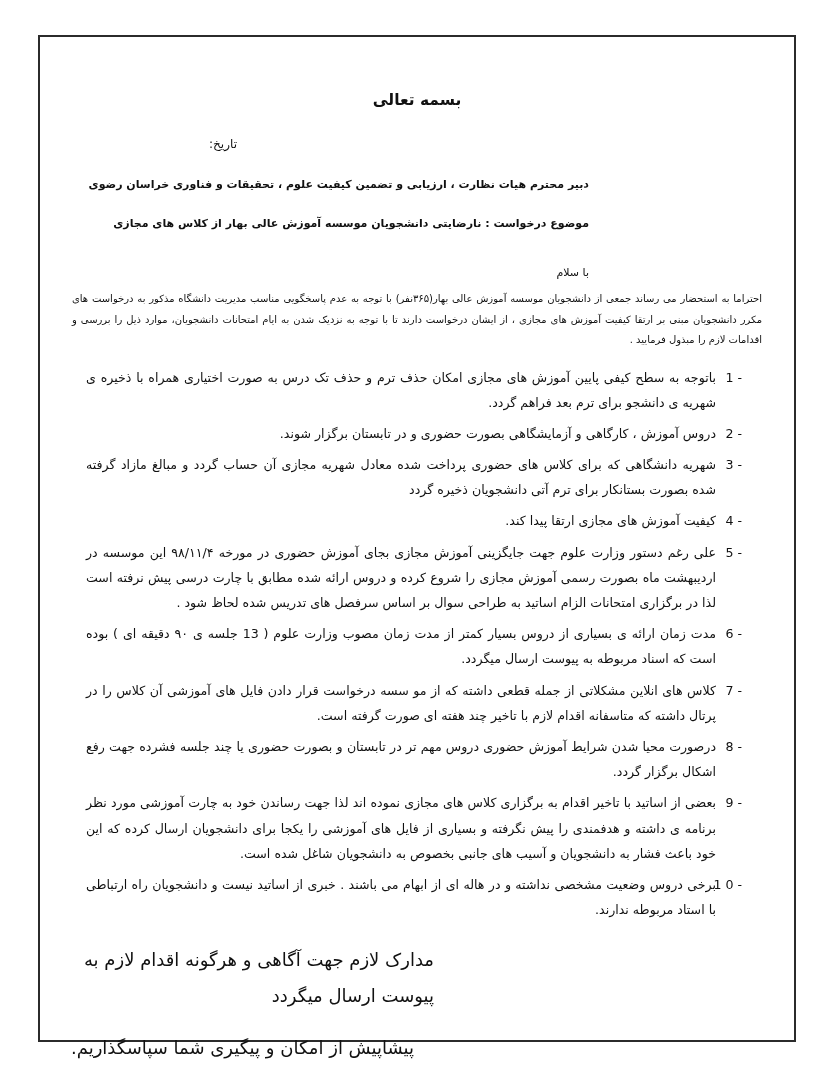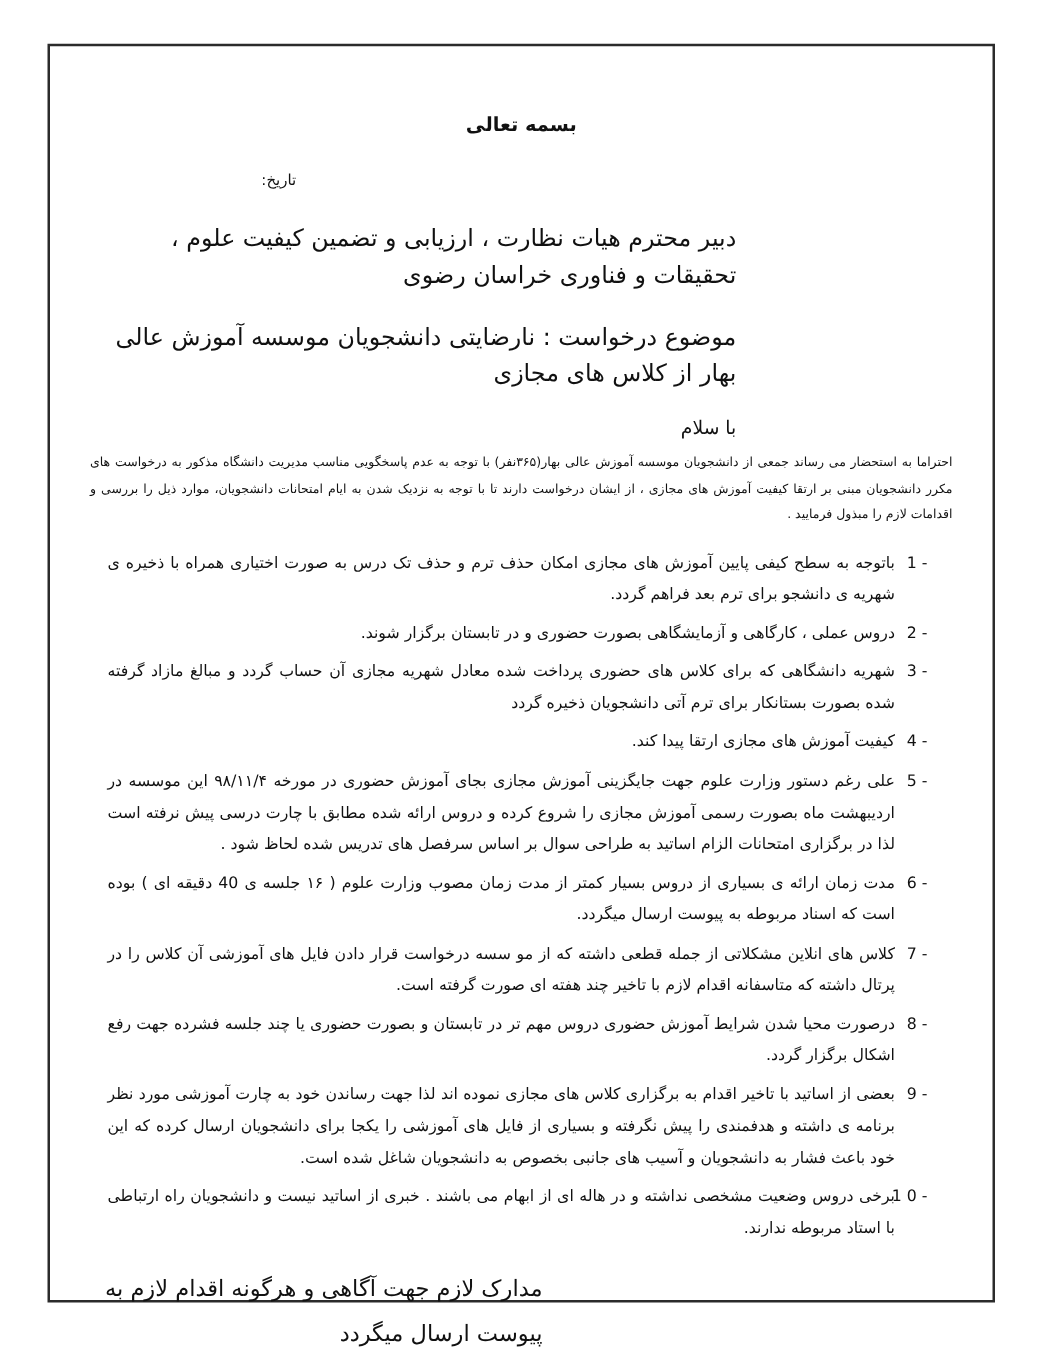--- a/index.html
+++ b/index.html
@@ -48,35 +48,36 @@
   .date-line {
     margin-top: 28px;
     margin-right: 0;
     padding-right: 527px;
     font-size: 12px;
   }
 
   .addressee-block {
     margin-top: 26px;
     padding-right: 175px;
-    font-size: 19px;
+    font-size: 11px;
+    font-weight: bold;
   }
   .addressee-block .aline {
     margin-bottom: 22px;
     line-height: 1.5;
   }
   .addressee-block .aline:last-child {
     margin-bottom: 0;
     text-align: right;
   }
 
   .salutation {
-    margin-top: 20px;
+    margin-top: 34px;
     padding-right: 175px;
-    font-size: 15px;
+    font-size: 11px;
     text-align: right;
   }
 
   .intro {
     margin-top: 10px;
     font-size: 10px;
     line-height: 2.05;
     text-align: justify;
     text-justify: inter-word;
     padding: 0 2px;
@@ -144,37 +145,37 @@
 
     <div class="intro">احتراما به استحضار می رساند جمعی از دانشجویان موسسه آموزش عالی بهار(۳۶۵نفر) با توجه به عدم پاسخگویی مناسب مدیریت دانشگاه مذکور به درخواست های مکرر دانشجویان مبنی بر ارتقا کیفیت آموزش های مجازی ، از ایشان درخواست دارند تا با توجه به نزدیک شدن به ایام امتحانات دانشجویان، موارد ذیل را بررسی و اقدامات لازم را مبذول فرمایید .</div>
 
     <ol class="items">
       <li>
         <span class="num">1 -</span>
         <span class="body">باتوجه به سطح کیفی پایین آموزش های مجازی امکان حذف ترم و حذف تک درس  به صورت اختیاری  همراه با ذخیره ی شهریه ی دانشجو برای ترم بعد فراهم گردد.</span>
       </li>
       <li>
         <span class="num">2 -</span>
-        <span class="body">دروس عملی ، کارگاهی و آزمایشگاهی بصورت حضوری و در تابستان برگزار شوند.</span>
+        <span class="body">دروس آموزش ، کارگاهی و آزمایشگاهی بصورت حضوری و در تابستان برگزار شوند.</span>
       </li>
       <li>
         <span class="num">3 -</span>
         <span class="body">شهریه دانشگاهی که برای کلاس های حضوری پرداخت  شده معادل  شهریه مجازی آن حساب گردد و مبالغ مازاد گرفته  شده بصورت بستانکار برای ترم آتی دانشجویان ذخیره گردد</span>
       </li>
       <li>
         <span class="num">4 -</span>
         <span class="body">کیفیت آموزش های مجازی ارتقا پیدا کند.</span>
       </li>
       <li>
         <span class="num">5 -</span>
         <span class="body">علی رغم دستور وزارت علوم جهت جایگزینی آموزش مجازی بجای آموزش حضوری در مورخه ۹۸/۱۱/۴ این موسسه در اردیبهشت ماه بصورت رسمی آموزش مجازی را شروع کرده و دروس ارائه شده مطابق با چارت درسی پیش نرفته است لذا در برگزاری امتحانات الزام اساتید به طراحی سوال بر اساس سرفصل های تدریس شده لحاظ شود .</span>
       </li>
       <li>
         <span class="num">6 -</span>
-        <span class="body">مدت زمان ارائه ی بسیاری از دروس بسیار کمتر از مدت زمان مصوب وزارت علوم ( ۱۶ جلسه ی 40 دقیقه ای ) بوده است که اسناد مربوطه به پیوست ارسال میگردد.</span>
+        <span class="body">مدت زمان ارائه ی بسیاری از دروس بسیار کمتر از مدت زمان مصوب وزارت علوم ( 13 جلسه ی ۹۰ دقیقه ای ) بوده است که اسناد مربوطه به پیوست ارسال میگردد.</span>
       </li>
       <li>
         <span class="num">7 -</span>
         <span class="body">کلاس های انلاین مشکلاتی از جمله قطعی داشته که از مو سسه درخواست قرار دادن فایل های آموزشی آن کلاس را در پرتال داشته که متاسفانه اقدام لازم با تاخیر چند هفته ای صورت گرفته است.</span>
       </li>
       <li>
         <span class="num">8 -</span>
         <span class="body">درصورت محیا شدن شرایط آموزش حضوری دروس مهم تر در تابستان و بصورت حضوری یا  چند جلسه فشرده جهت رفع اشکال برگزار گردد.</span>
       </li>
       <li>

